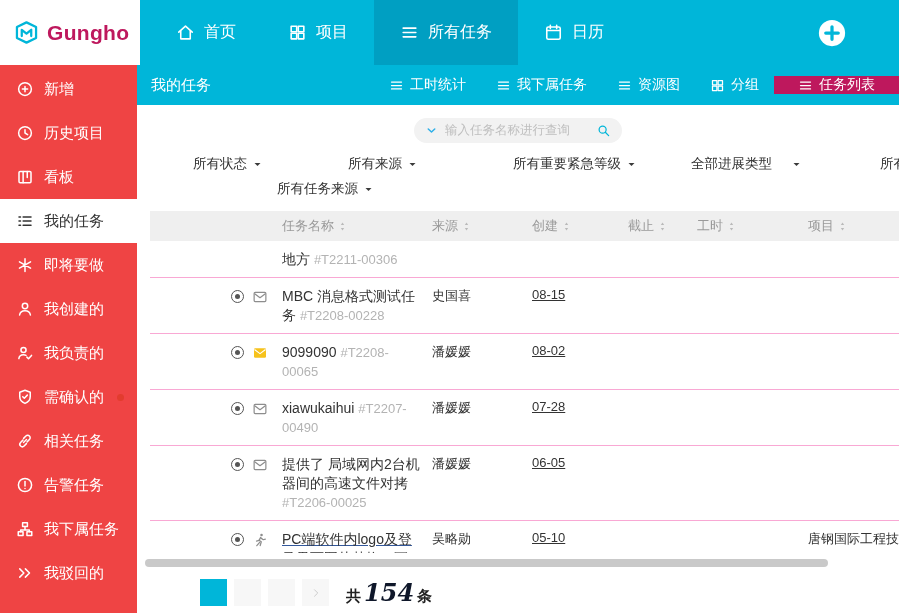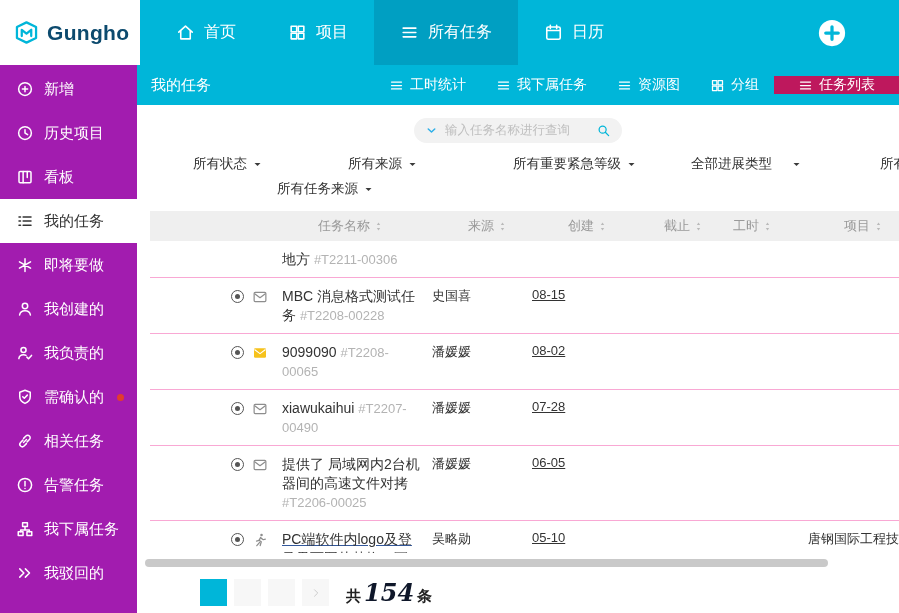--- a/index.html
+++ b/index.html
@@ -3,32 +3,32 @@
 <meta charset="utf-8">
 <style>
   html,body{margin:0;padding:0;overflow:hidden;}
   body{width:899px;height:613px;font-family:"Liberation Sans","DejaVu Sans",sans-serif;background:#fff;}
   .app{width:899px;height:613px;display:flex;flex-direction:column;}
 
   
   .topbar{height:65px;background:#00b6d9;display:flex;align-items:stretch;flex-shrink:0;}
   .logo{width:140px;background:#fff;display:flex;align-items:center;gap:7px;padding-left:13px;box-sizing:border-box;cursor:pointer;}
   .logo-icon svg{width:27px;height:27px;display:block;}
-  .logo-text{font-size:21px;font-weight:bold;color:#0c4a6e;letter-spacing:.3px;}
+  .logo-text{font-size:21px;font-weight:bold;color:#be185d;letter-spacing:.3px;}
   .topnav{display:flex;align-items:stretch;margin-left:10px;}
   .nav-item{display:flex;align-items:center;gap:9px;padding:0 26px;color:#fff;font-size:16px;cursor:pointer;}
   .nav-item.active{background:#009fc2;}
   .nav-icon{display:inline-flex;}
   .nav-icon svg{width:19px;height:19px;}
   .add-btn{margin-left:auto;margin-right:52px;align-self:center;background:none;border:none;padding:0;width:30px;height:30px;cursor:pointer;display:flex;}
   .add-btn svg{width:30px;height:30px;}
 
   
   .frame{flex:1;display:flex;min-height:0;}
-  .sidebar{width:137px;background:#a21caf;flex-shrink:0;padding-top:2px;box-sizing:border-box;}
+  .sidebar{width:137px;background:#ef4444;flex-shrink:0;padding-top:2px;box-sizing:border-box;}
   .side-item{height:44px;display:flex;align-items:center;gap:10px;padding-left:16px;color:#fff;font-size:15px;cursor:pointer;}
   .side-item.active{background:#fff;color:#333;}
   .side-icon{display:inline-flex;flex-shrink:0;}
   .side-icon svg{width:18px;height:18px;}
   .side-item .dot{width:7px;height:7px;background:#e23c2e;border-radius:50%;margin-left:3px;flex-shrink:0;}
 
   .main{flex:1;display:flex;flex-direction:column;min-width:0;}
   .subbar{height:40px;background:#00b6d9;display:flex;align-items:stretch;flex-shrink:0;}
   .subtitle{color:#fff;font-size:15px;display:flex;align-items:center;margin-left:14px;}
   .tabs{margin-left:auto;display:flex;align-items:center;}
@@ -59,21 +59,21 @@
   .filters.row1 .filter:nth-child(4){margin-left:54px;gap:19px;}
   .filters.row1 .filter:nth-child(5){margin-left:78px;}
   .filters.row2{margin-top:7px;}
   .filters.row2 .filter{margin-left:140px;}
 
   
   .thead{margin:13px 0 0 13px;background:#efefef;height:30px;display:flex;align-items:center;color:#999;font-size:13px;padding-left:132px;box-sizing:border-box;flex-shrink:0;}
   .th{display:flex;align-items:center;gap:3px;cursor:pointer;box-sizing:border-box;}
   .th .sort{color:#b9b9b9;display:inline-flex;}
   .th .sort svg{width:11px;height:11px;}
-  .thead .th:nth-child(1){width:150px;margin-left:36px;}
+  .thead .th:nth-child(1){width:150px;}
   .thead .th:nth-child(2){width:100px;}
   .thead .th:nth-child(3){width:96px;}
   .thead .th:nth-child(4){width:69px;}
   .thead .th:nth-child(5){width:111px;}
   .thead .th:nth-child(6){flex:1;}
 
   .tbody{margin-left:13px;flex:1;overflow:hidden;min-height:0;}
   .trow{display:flex;align-items:flex-start;border-bottom:1px solid #f9a8d4;padding:9px 0 8px;font-size:13px;color:#333;cursor:pointer;}
   .c-radio{width:30px;margin-left:72px;display:flex;justify-content:center;padding-top:3px;box-sizing:border-box;flex-shrink:0;}
   .radio{width:13px;height:13px;border:1.5px solid #555;border-radius:50%;display:inline-flex;align-items:center;justify-content:center;box-sizing:border-box;cursor:pointer;}

